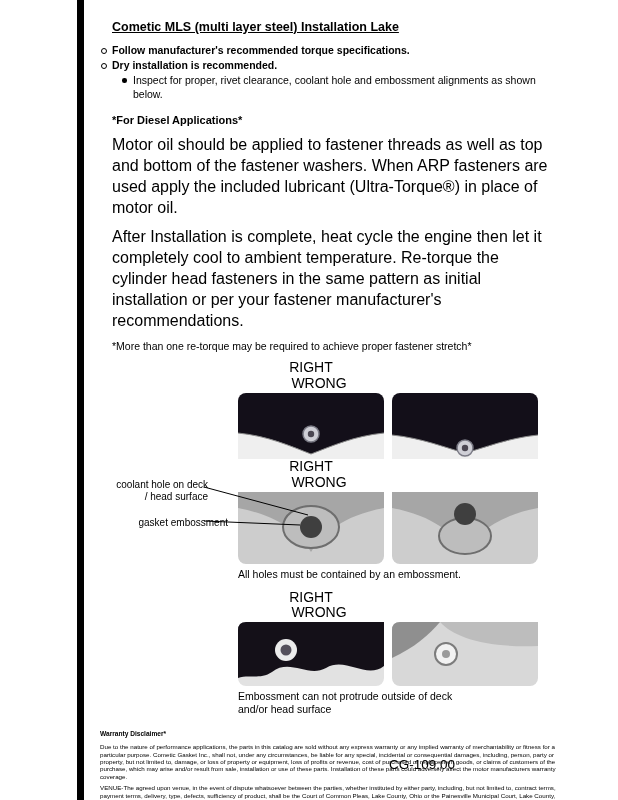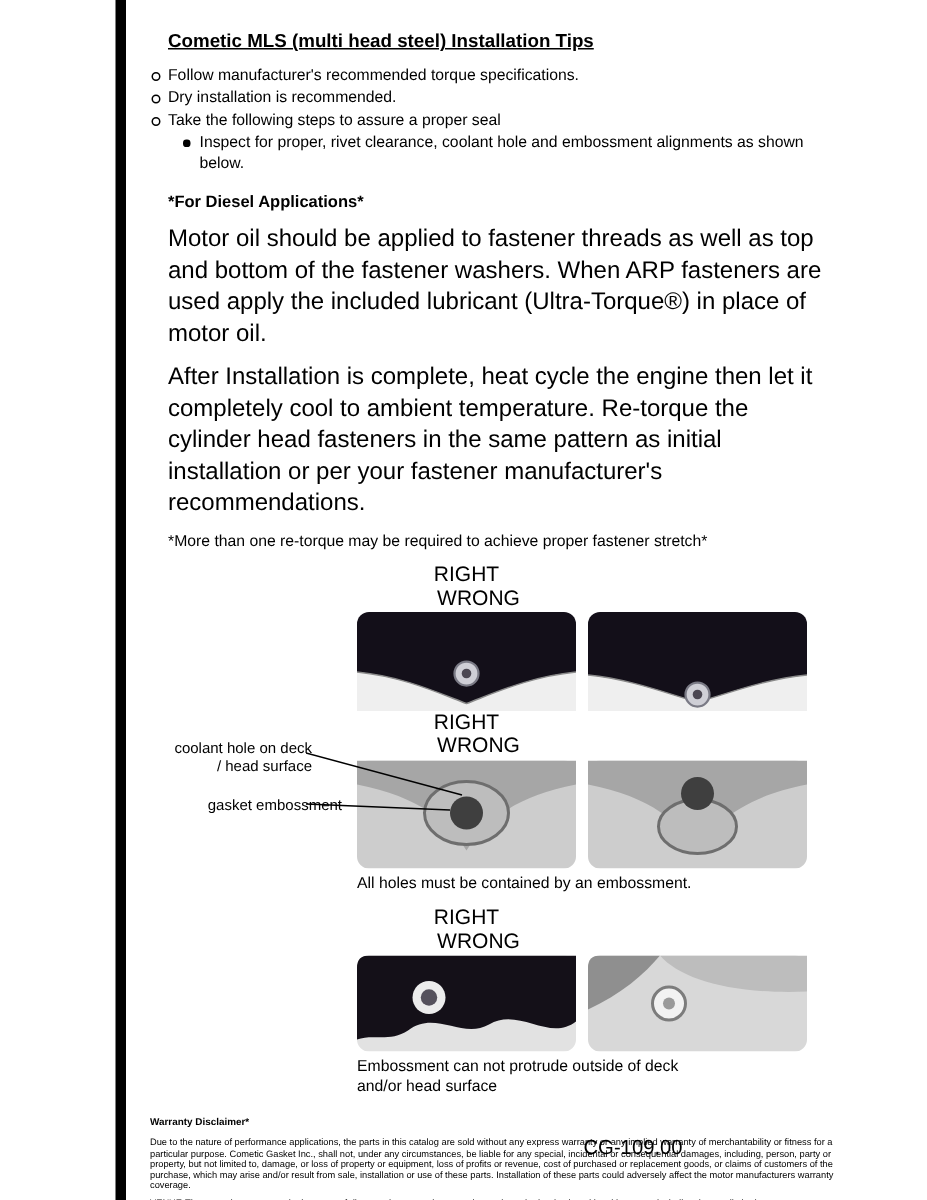--- a/index.html
+++ b/index.html
@@ -9,21 +9,21 @@
     color:#000;
     font-family:"Liberation Sans", sans-serif;
     position:relative;
     overflow:hidden;
   }
   .left-bar { position:absolute; left:77px; top:0; width:7px; height:800px; background:#000; }
   .content { position:absolute; left:100px; top:20px; width:468px; }
   .indent { padding-left:12px; }
   .title { font-size:12.5px; font-weight:bold; text-decoration:underline; margin-bottom:10px; }
   .bullets { list-style:none; font-size:10.5px; line-height:1.33; }
-  .bullets li { position:relative; padding-left:12px; margin-bottom:1px; }
+  .bullets li { position:relative; padding-left:12px; margin-bottom:1px;font-weight:bold; }
   .bullets li::before { content:""; position:absolute; left:1px; top:4px; width:4px; height:4px; border:1px solid #000; border-radius:50%; }
   .subbullets { list-style:none; font-size:10.5px; line-height:1.3; margin-left:22px; }
   .subbullets li { position:relative; padding-left:11px; margin-bottom:1px; }
   .subbullets li::before { content:""; position:absolute; left:0; top:4.5px; width:4.5px; height:4.5px; background:#000; border-radius:50%; }
   .diesel-heading { font-size:11px; font-weight:bold; margin-top:13px; margin-bottom:9px; }
   .para { font-size:16px; line-height:1.3; margin-bottom:9px; width:452px; }
   .note { font-size:10.5px; margin-top:2px; margin-bottom:8px; }
 
   .diagrams { margin-left:138px; width:300px; }
   .diag-row { position:relative; }
@@ -43,26 +43,25 @@
   .disclaimer p { margin-bottom:4.5px; }
   .footer { position:absolute; left:389px; top:757px; font-size:13.5px; }
 </style>
 </head>
 <body>
 
 <div class="left-bar"></div>
 
 <div class="content">
 
-  <div class="title indent">Cometic MLS (multi head steel) Installation Tips</div>
+  <div class="title indent">Cometic MLS (multi layer steel) Installation Lake</div>
 
   <ul class="bullets">
     <li>Follow manufacturer's recommended torque specifications.</li>
     <li>Dry installation is recommended.</li>
-    <li>Take the following steps to assure a proper seal</li>
   </ul>
   <ul class="subbullets">
     <li>Inspect for proper, rivet clearance, coolant hole and embossment alignments as shown below.</li>
   </ul>
 
   <div class="diesel-heading indent">*For Diesel Applications*</div>
   <p class="para indent">Motor oil should be applied to fastener threads as well as top and bottom of the fastener washers. When ARP fasteners are used apply the included lubricant (Ultra-Torque®) in place of motor oil.</p>
   <p class="para indent">After Installation is complete, heat cycle the engine then let it completely cool to ambient temperature. Re-torque the cylinder head fasteners in the same pattern as initial installation or per your fastener manufacturer's recommendations.</p>
   <p class="note indent">*More than one re-torque may be required to achieve proper fastener stretch*</p>
 

